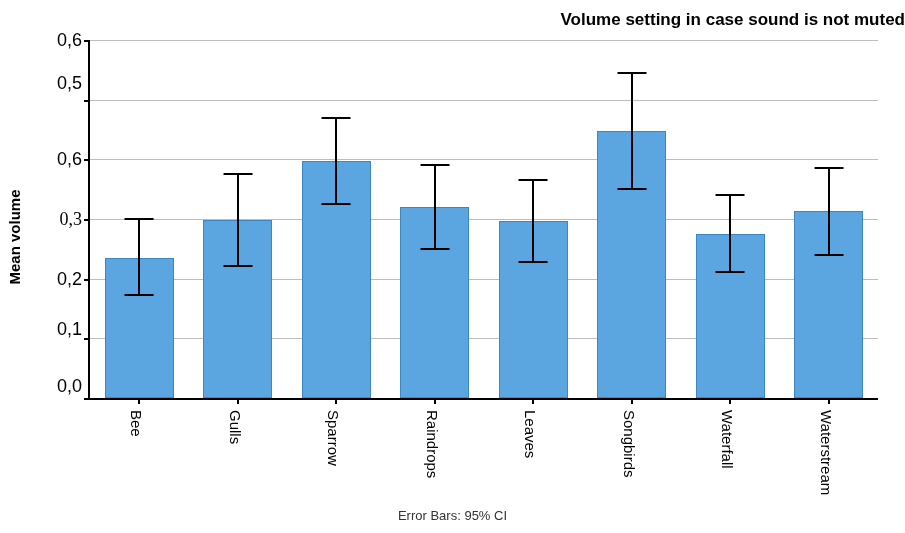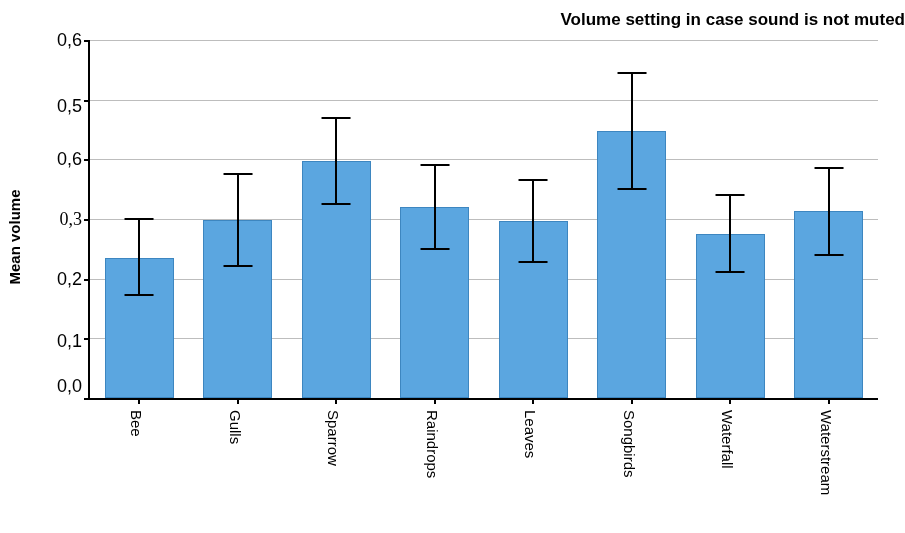--- a/index.html
+++ b/index.html
@@ -113,33 +113,33 @@
 
   <div class="chart-title">Volume setting in case sound is not muted</div>
 
   <div class="y-axis-label">Mean volume</div>
 
   <div class="plot-area" id="plot">
       <div class="y-tick-mark" style="top: 358px;"></div>
       <div class="y-tick-label" style="top: 346px;">0,0</div>
       <div class="gridline" style="top: 298.333px;"></div>
       <div class="y-tick-mark" style="top: 298.333px;"></div>
-      <div class="y-tick-label" style="top: 301px; margin-left: 44px;">0,1</div>
+      <div class="y-tick-label" style="top: 289px; margin-left: 44px;">0,1</div>
       <div class="gridline" style="top: 238.667px;"></div>
       <div class="y-tick-mark" style="top: 238.667px;"></div>
       <div class="y-tick-label" style="top: 238.667px; text-align: right;">0,2</div>
       <div class="gridline" style="top: 179px;"></div>
       <div class="y-tick-mark" style="top: 179px;"></div>
       <div class="y-tick-label" style="top: 179px; font-family: Liberation Serif, serif;">0,3</div>
       <div class="gridline" style="top: 119.333px;"></div>
       <div class="y-tick-mark" style="top: 119.333px;"></div>
       <div class="y-tick-label" style="top: 119.333px;">0,6</div>
       <div class="gridline" style="top: 59.6667px;"></div>
       <div class="y-tick-mark" style="top: 59.6667px;"></div>
-      <div class="y-tick-label" style="top: 66px;">0,5</div>
+      <div class="y-tick-label" style="top: 43px;">0,5</div>
       <div class="gridline" style="top: 0px;"></div>
       <div class="y-tick-mark" style="top: 0px;"></div>
       <div class="y-tick-label" style="top: 0px;">0,6</div>
       <div class="bar" style="left: 14.775px; width: 68.95px; height: 140.217px; background: rgb(91, 166, 224);"></div>
       <div class="errorbar" style="left: 48.25px; top: 179px; height: 76.3733px;"></div>
       <div class="cap" style="left: 49.25px; top: 178px; width: 28.959px;"></div>
       <div class="cap" style="left: 49.25px; top: 254.373px; width: 28.959px;"></div>
       <div class="x-tick-mark" style="left: 48.25px;"></div>
       <div class="x-tick-label" style="left: 49.25px;">Bee</div>
       <div class="bar" style="left: 113.275px; width: 68.95px; height: 177.807px; background: rgb(91, 166, 224);"></div>
@@ -179,14 +179,15 @@
       <div class="x-tick-mark" style="left: 639.25px;"></div>
       <div class="x-tick-label" style="left: 640.25px;">Waterfall</div>
       <div class="bar" style="left: 704.275px; width: 68.95px; height: 186.757px; background: rgb(91, 166, 224);"></div>
       <div class="errorbar" style="left: 737.75px; top: 128.283px; height: 86.5167px;"></div>
       <div class="cap" style="left: 738.75px; top: 127.283px; width: 28.959px;"></div>
       <div class="cap" style="left: 738.75px; top: 213.8px; width: 28.959px;"></div>
       <div class="x-tick-mark" style="left: 737.75px;"></div>
       <div class="x-tick-label" style="left: 738.75px;">Waterstream</div>
     </div>
 
+  <div class="footnote">Error Bars: 95% CI</div>
 
 </div>
 
 </body></html>

